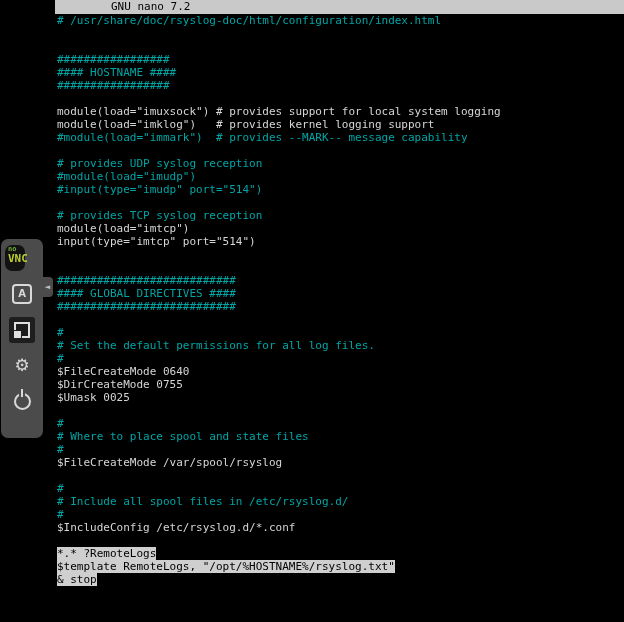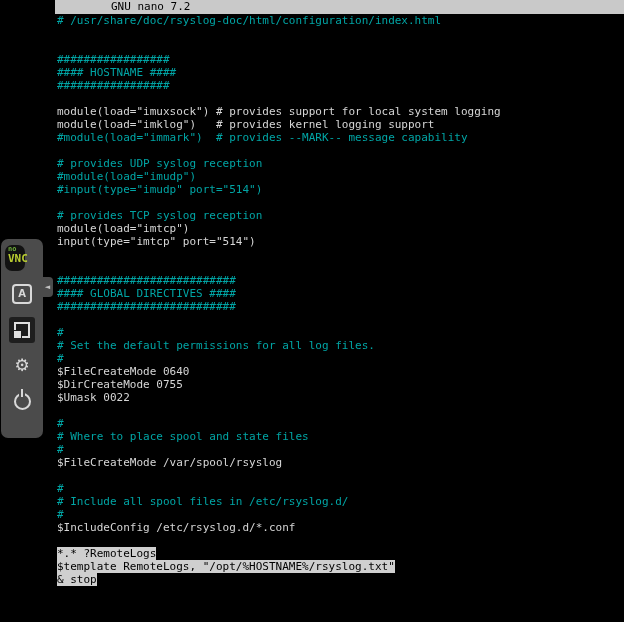--- a/index.html
+++ b/index.html
@@ -174,21 +174,21 @@
       <div class="line blank"><span>&nbsp;</span></div>
       <div class="line comment"><span>###########################</span></div>
       <div class="line comment"><span>#### GLOBAL DIRECTIVES ####</span></div>
       <div class="line comment"><span>###########################</span></div>
       <div class="line blank"><span>&nbsp;</span></div>
       <div class="line comment"><span>#</span></div>
       <div class="line comment"><span># Set the default permissions for all log files.</span></div>
       <div class="line comment"><span>#</span></div>
       <div class="line code"><span>$FileCreateMode 0640</span></div>
       <div class="line code"><span>$DirCreateMode 0755</span></div>
-      <div class="line code"><span>$Umask 0022</span></div>
+      <div class="line code"><span>$Umask 0025</span></div>
       <div class="line blank"><span>&nbsp;</span></div>
       <div class="line comment"><span>#</span></div>
       <div class="line comment"><span># Where to place spool and state files</span></div>
       <div class="line comment"><span>#</span></div>
       <div class="line code"><span>$FileCreateMode /var/spool/rsyslog</span></div>
       <div class="line blank"><span>&nbsp;</span></div>
       <div class="line comment"><span>#</span></div>
       <div class="line comment"><span># Include all spool files in /etc/rsyslog.d/</span></div>
       <div class="line comment"><span>#</span></div>
       <div class="line code"><span>$IncludeConfig /etc/rsyslog.d/*.conf</span></div>

